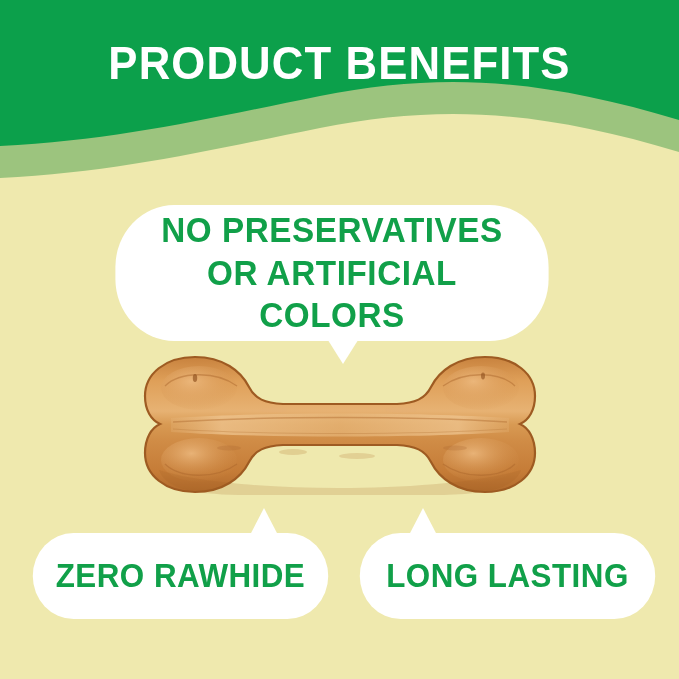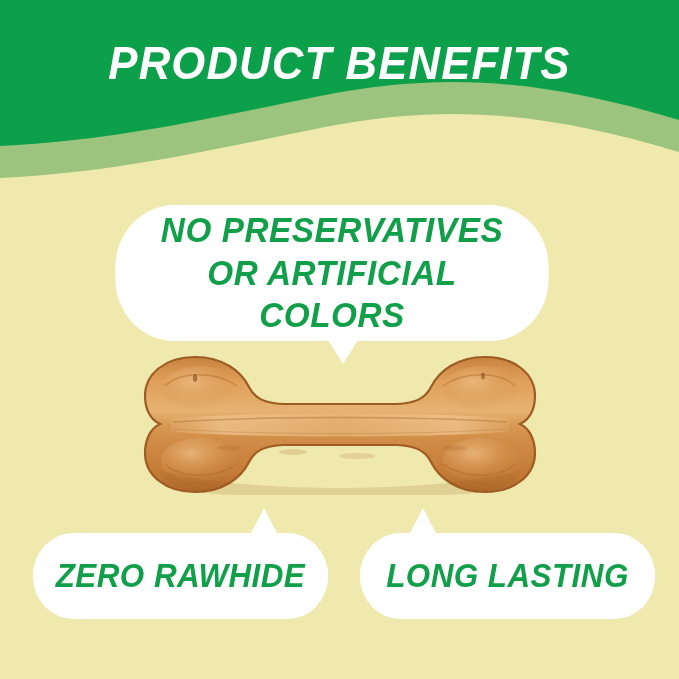--- a/index.html
+++ b/index.html
@@ -13,21 +13,20 @@
     font-family: "Liberation Sans", sans-serif;
     background: #EFE9AE;
   }
 
   #infographic {
     position: relative;
     width: 679px;
     height: 679px;
     background: #EFE9AE;
     overflow: hidden;
-    font-style: italic;
   }
 
   
   .header-wave {
     position: absolute;
     top: 0;
     left: 0;
     width: 679px;
     height: 210px;
   }

